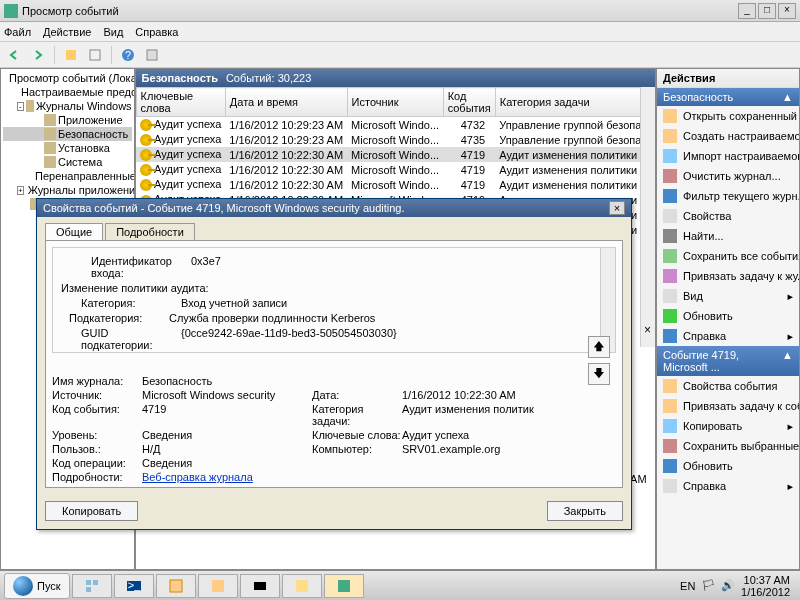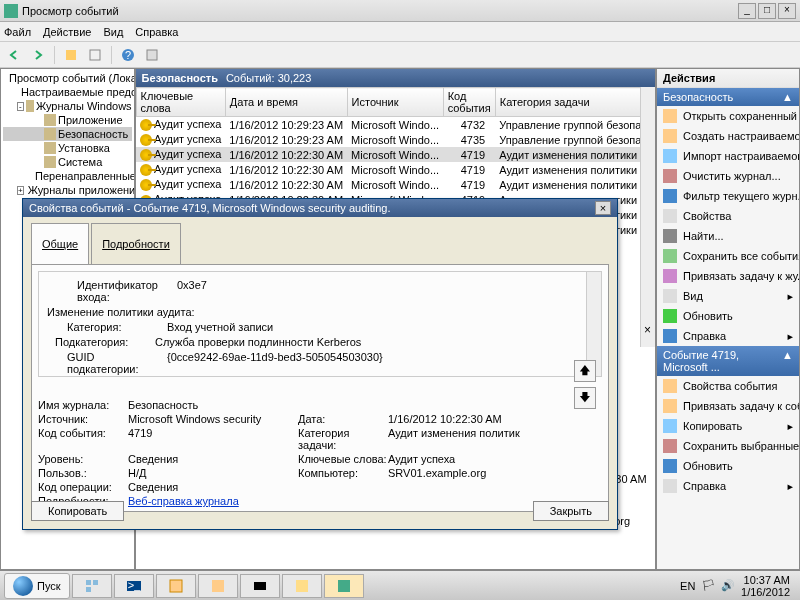--- a/index.html
+++ b/index.html
@@ -27,25 +27,25 @@
 .grid th { background: linear-gradient(#fefefe,#e8e8e8); border: 1px solid #ccc; padding: 2px 4px; text-align: left; font-weight: normal; }
 .grid td { padding: 1px 4px; white-space: nowrap; border-bottom: 0; }
 .grid tr.sel td { background: #ddd; }
 .key-ico { display: inline-block; width: 12px; height: 12px; background: radial-gradient(#fc0,#c90); border-radius: 50%; vertical-align: middle; margin-right: 2px; position: relative; }
 .key-ico:after { content: ""; position: absolute; left: 8px; top: 5px; width: 8px; height: 2px; background: #c90; }
 .right { width: 144px; background: #f5f5f5; border: 1px solid #888; }
 .right-hd { background: linear-gradient(#f5f5f5,#e8e8e8); padding: 3px 6px; border-bottom: 1px solid #ddd; font-weight: bold; }
 .right-sec { background: linear-gradient(#5a8ac8,#3a6aa8); color: #fff; padding: 3px 6px; display: flex; justify-content: space-between; }
 .right-item { padding: 3px 6px; display: flex; gap: 6px; align-items: center; white-space: nowrap; overflow: hidden; }
 .right-item .rico { width: 14px; height: 14px; flex-shrink: 0; }
-.dialog { position: absolute; left: 22px; top: 198px; width: 596px; height: 332px; background: #ece9d8; border: 1px solid #003c74; box-shadow: 2px 2px 4px rgba(0,0,0,0.3); }
+.dialog { position: absolute; left: 36px; top: 198px; width: 596px; height: 332px; background: #ece9d8; border: 1px solid #003c74; box-shadow: 2px 2px 4px rgba(0,0,0,0.3); }
 .dlg-title { height: 18px; background: linear-gradient(#5a7aa8,#3a5a88); color: #fff; padding: 2px 6px; display: flex; align-items: center; }
 .dlg-title .x { margin-left: auto; width: 16px; height: 14px; background: #ddd; color: #000; text-align: center; line-height: 12px; border: 1px solid #888; }
 .tabs { display: flex; padding: 6px 8px 0; }
-.tab { padding: 14px 10px; background: #ece9d8; border: 1px solid #999; border-bottom: none; margin-right: 2px; text-decoration: underline; }
+.tab { padding: 2px 10px; background: #ece9d8; border: 1px solid #999; border-bottom: none; margin-right: 2px; }
 .tab.active { background: #fcfcfc; position: relative; z-index: 2; }
 .tabpanel { margin: 0 8px 8px; background: #fcfcfc; border: 1px solid #999; padding: 6px; height: 248px; position: relative; }
 .infobox { border: 1px solid #ccc; padding: 4px 8px; height: 106px; overflow: hidden; position: relative; }
 .infobox .sb { position: absolute; right: 0; top: 0; width: 15px; height: 100%; background: #eee; border-left: 1px solid #ccc; }
 .kv { display: flex; margin: 3px 0; }
 .kv .k { width: 100px; }
 .kv2 { display: flex; margin: 2px 0; }
 .kv2 .k { width: 90px; }
 .kv2 .v { width: 170px; }
 .details { margin-top: 22px; font-size: 11px; position: relative; }

